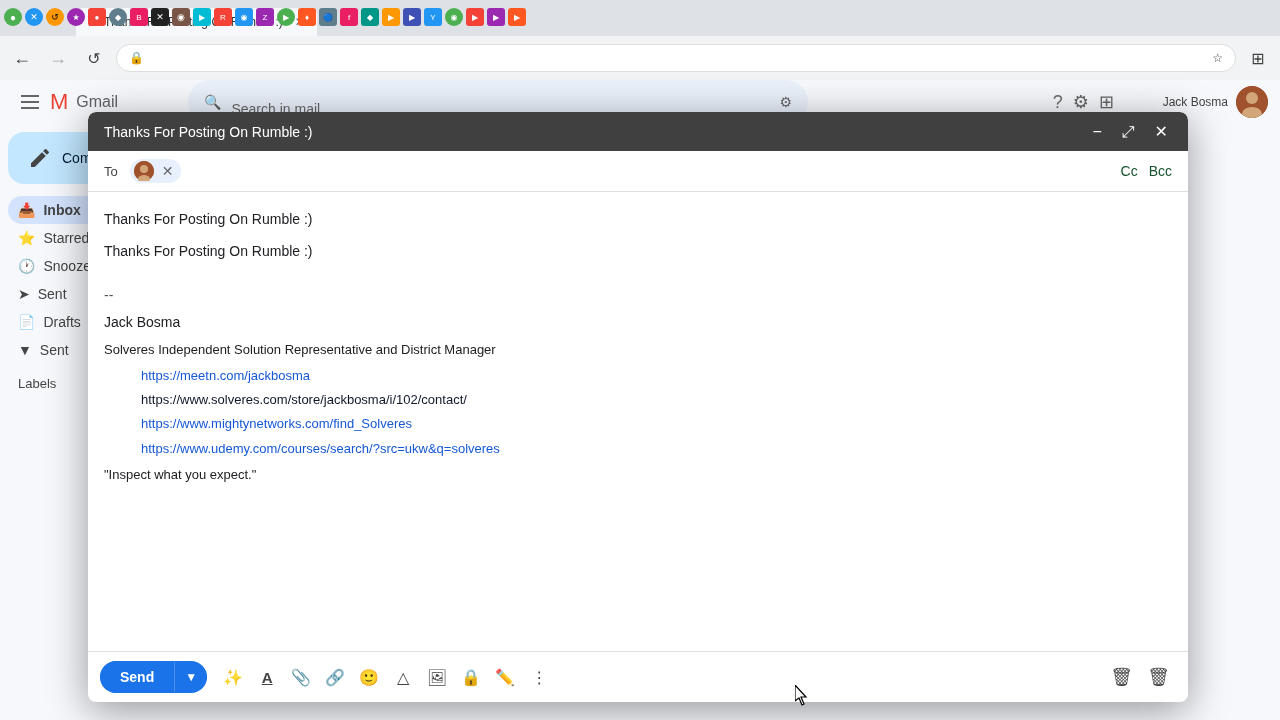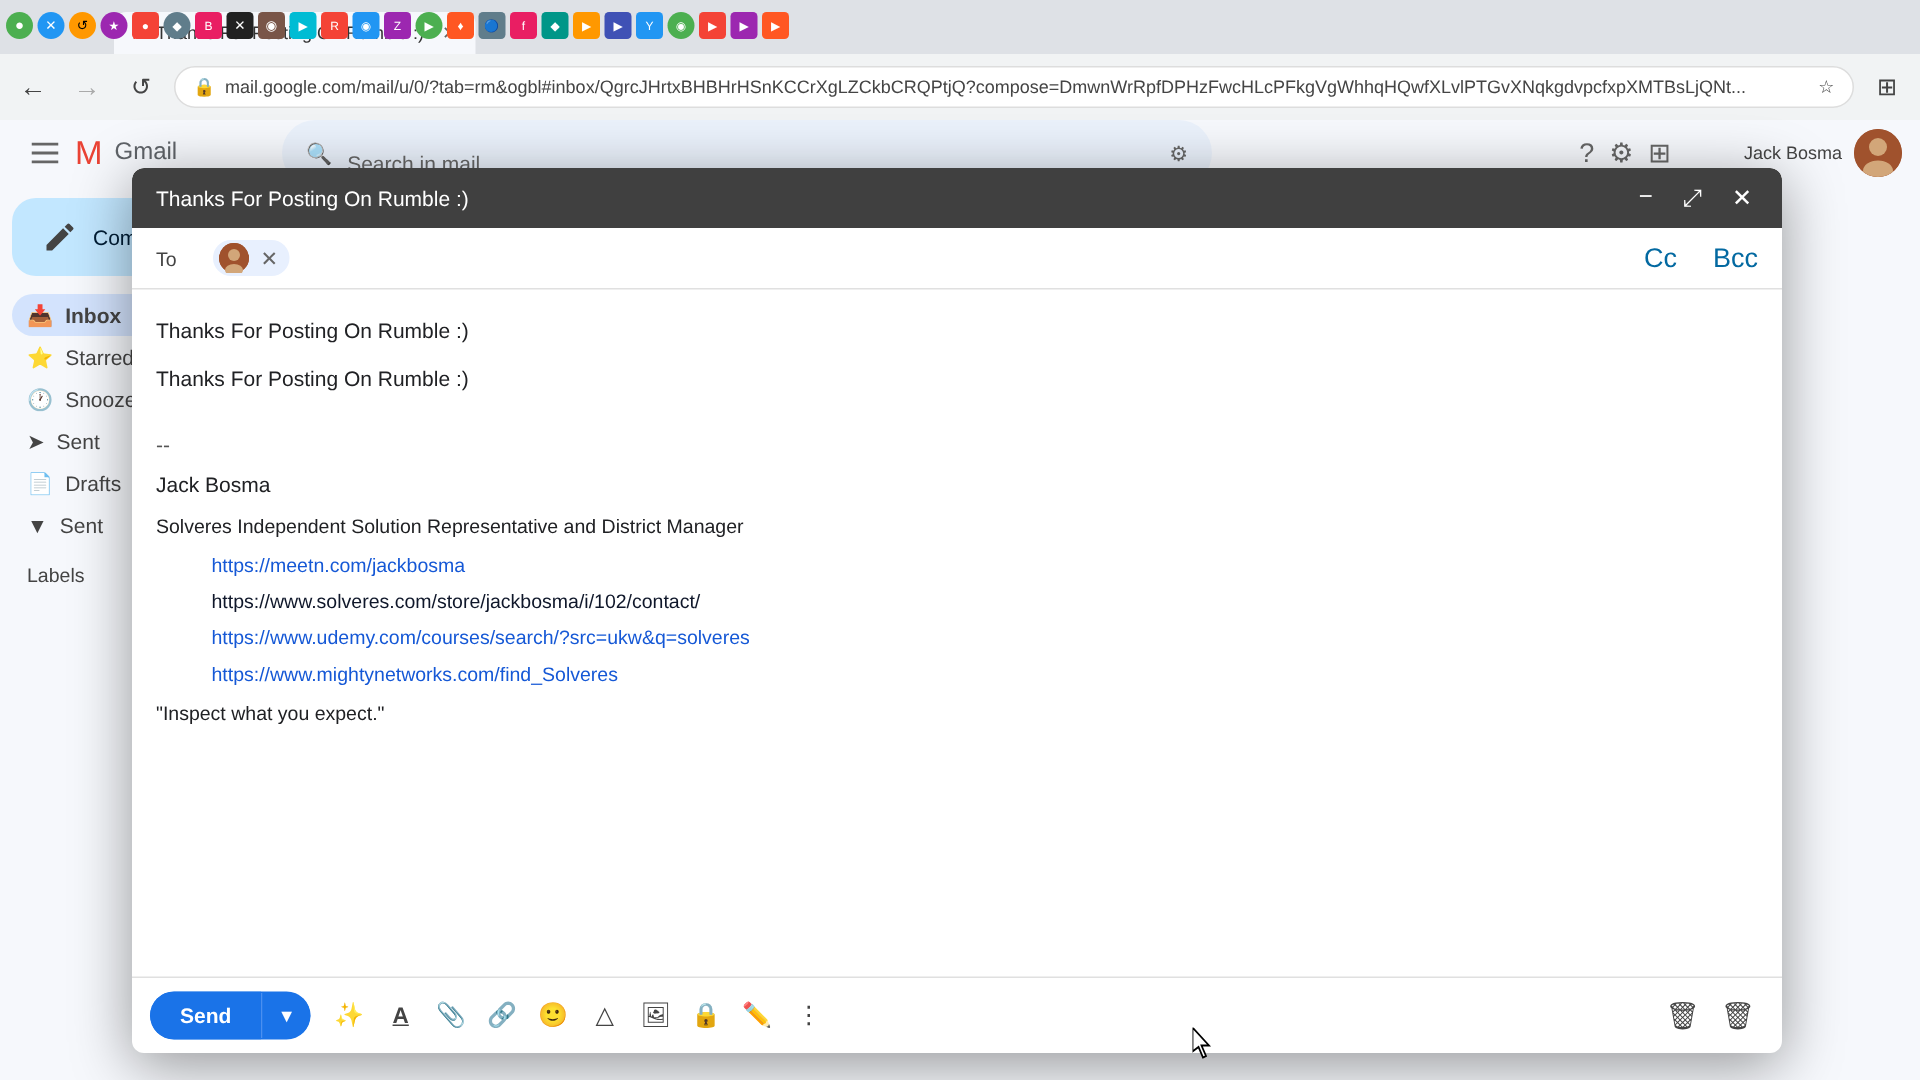--- a/index.html
+++ b/index.html
@@ -107,21 +107,21 @@
       display: flex;
       align-items: center;
       padding: 8px 16px;
       border-bottom: 1px solid #e0e0e0;
       gap: 8px;
       flex-shrink: 0;
     }
     .to-label {
       font-size: 13px;
       color: #444;
-      margin-right: 16px;
+      margin-right: 4px;
     }
     .recipient-chip {
       display: flex;
       align-items: center;
       background: #e8f0fe;
       border-radius: 16px;
       padding: 2px 8px 2px 4px;
       gap: 6px;
       font-size: 13px;
     }
@@ -134,24 +134,24 @@
       color: white;
     }
     .recipient-remove {
       cursor: pointer;
       color: #666;
       font-size: 14px;
       margin-left: 2px;
     }
     .cc-bcc {
       margin-left: auto;
-      font-size: 18px;
-      color: #0369a1;
-      display: flex;
-      gap: 16px;
+      font-size: 14px;
+      color: #14532d;
+      display: flex;
+      gap: 3px;
     }
 
     .compose-body {
       flex: 1;
       padding: 16px;
       overflow-y: auto;
       font-size: 14px;
       color: #202124;
       line-height: 1.6;
     }
@@ -266,21 +266,20 @@
     <span style="margin-left:6px;cursor:pointer;color:#666;">✕</span>
   </div>
 </div>
 
 <div style="position:absolute;top:36px;left:0;width:1280px;height:44px;background:#f1f3f4;display:flex;align-items:center;padding:0 8px;gap:8px;">
   <button style="background:none;border:none;cursor:pointer;font-size:18px;color:#444;width:28px;height:28px;">←</button>
   <button style="background:none;border:none;cursor:pointer;font-size:18px;color:#aaa;width:28px;height:28px;">→</button>
   <button style="background:none;border:none;cursor:pointer;font-size:16px;color:#444;width:28px;height:28px;">↺</button>
   <div style="flex:1;height:28px;background:white;border-radius:14px;display:flex;align-items:center;padding:0 12px;font-size:12px;color:#444;gap:6px;border:1px solid #ddd;">
     <span>🔒</span>
-    <span style="overflow:hidden;text-overflow:ellipsis;white-space:nowrap;">mail.google.com/mail/u/0/?tab=rm&amp;ogbl#inbox/QgrcJHrtxBHBHrHSnKCCrXgLZCkbCRQPtjQ?compose=DmwnWrRpfDPHzFwcHLcPFkgVgWhhqHQwfXLvlPTGvXNqkgdvpcfxpXMTBsLjQNt...</span>
     <span style="margin-left:auto;">☆</span>
   </div>
   <button style="background:none;border:none;cursor:pointer;font-size:16px;color:#444;width:28px;height:28px;">⊞</button>
 </div>
 
 <div style="position:absolute;top:80px;left:0;width:1130px;height:44px;background:#f6f8fc;display:flex;align-items:center;padding:0 16px;gap:12px;z-index:1;">
   <div style="display:flex;align-items:center;gap:6px;min-width:160px;">
     <div style="width:28px;height:28px;background:#f6f8fc;display:flex;align-items:center;justify-content:center;">
       <svg width="18" height="14" viewBox="0 0 18 14">
           <rect y="0" width="18" height="2" fill="#666"></rect>
@@ -384,24 +383,24 @@
       <div style="color:#555;margin-bottom:4px;">--</div>
       <div style="margin-bottom:4px;font-weight:500;">Jack Bosma</div>
       <div style="margin-bottom:4px;font-size:13px;">Solveres Independent Solution Representative and District Manager</div>
       <div style="margin-bottom:2px;font-size:13px;">
         <a style="color:#1558d6;text-decoration:none;">https://meetn.com/jackbosma</a>
       </div>
       <div style="margin-bottom:2px;font-size:13px;">
         <a style="color:#0f172a;text-decoration:none;">https://www.solveres.com/store/jackbosma/i/102/contact/</a>
       </div>
       <div style="margin-bottom:2px;font-size:13px;">
-        <a style="color:#1558d6;text-decoration:none;">https://www.udemy.com/courses/search/?src=ukw&amp;q=solveres</a>
+        <a style="color:#1558d6;text-decoration:none;">https://www.mightynetworks.com/find_Solveres</a>
       </div>
       <div style="margin-bottom:2px;font-size:13px;">
-        <a style="color:#1558d6;text-decoration:none;">https://www.mightynetworks.com/find_Solveres</a>
+        <a style="color:#1558d6;text-decoration:none;">https://www.udemy.com/courses/search/?src=ukw&amp;q=solveres</a>
       </div>
       <div style="margin-top:4px;font-size:13px;">"Inspect what you expect."</div>
     </div>
   </div>
 
   <div class="compose-toolbar">
     <div class="send-btn-group">
       <button class="send-btn">Send</button>
       <button class="send-btn-arrow">▼</button>
     </div>

